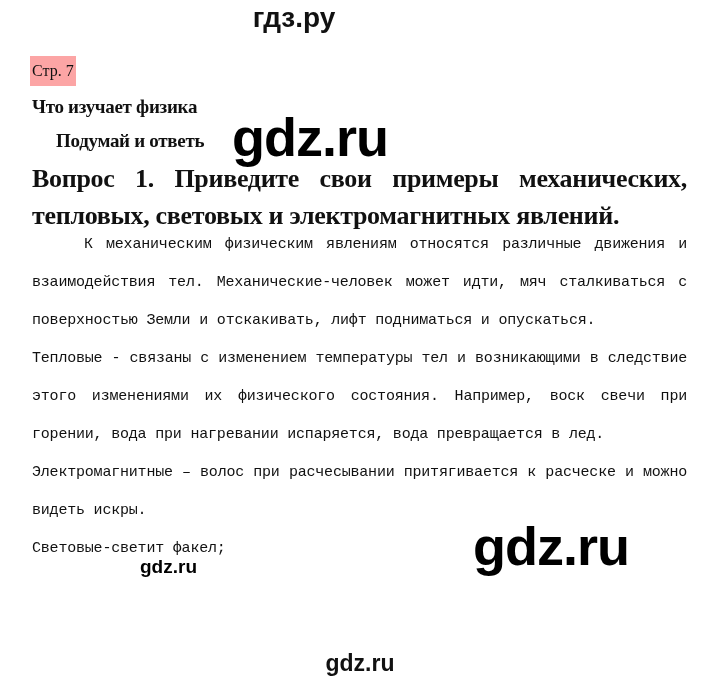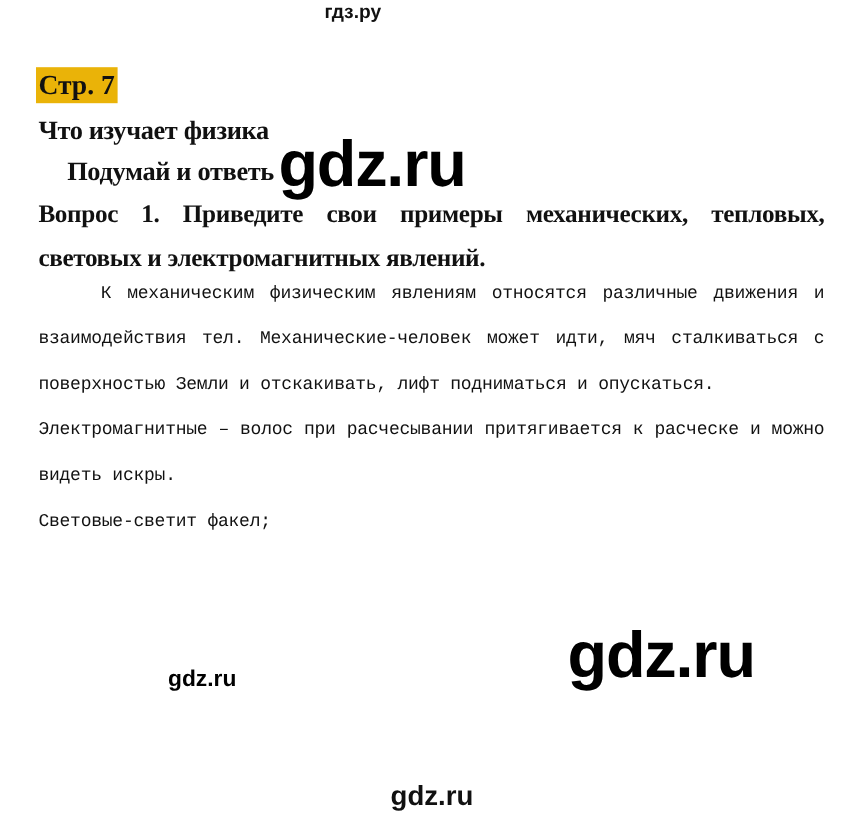--- a/index.html
+++ b/index.html
@@ -1,31 +1,31 @@
 <!DOCTYPE html>
 <html><head>
 <meta charset="utf-8">
 <style>
   html, body { margin: 0; padding: 0; background: #ffffff; }
   body { width: 720px; height: 689px; position: relative; overflow: hidden; color: #111; }
   .site-header {
     position: absolute; left: 0; top: 2px; width: 588px; text-align: center;
-    font-family: "Liberation Sans", sans-serif; font-weight: bold; font-size: 16px; color: #111;
+    font-family: "Liberation Sans", sans-serif; font-weight: bold; font-size: 28px; color: #111;
   }
   .page-label {
-    position: absolute; left: 30px; top: 56px; background: #eab308;
-    font-family: "Liberation Serif", serif; font-weight: bold; font-size: 23px; padding: 0 2px; line-height: 30px;
+    position: absolute; left: 30px; top: 56px; background: #fca5a5;
+    font-family: "Liberation Serif", serif; font-weight: normal; font-size: 16px; padding: 0 2px; line-height: 30px;
   }
   .heading {
-    position: absolute; left: 32px; font-family: "Liberation Serif", serif; font-weight: bold; font-size: 22px;
+    position: absolute; left: 32px; font-family: "Liberation Serif", serif; font-weight: bold; font-size: 19px;
     letter-spacing: -0.3px;
   }
   .question {
     position: absolute; left: 32px; top: 160px; width: 655px;
-    font-family: "Liberation Serif", serif; font-weight: bold; font-size: 21px; line-height: 37px;
+    font-family: "Liberation Serif", serif; font-weight: bold; font-size: 26px; line-height: 37px;
     text-align: justify; text-align-last: left; letter-spacing: -0.3px;
   }
   .answer {
     position: absolute; left: 32px; top: 226px; width: 655px;
     font-family: Liberation Mono, monospace; font-size: 15px; line-height: 38px;
   }
   .answer p { margin: 0; text-align: justify; letter-spacing: -0.2px; }
   .answer p.indent { text-indent: 52px; }
   .wm {
     position: absolute; font-family: "Liberation Sans", sans-serif; font-weight: bold; color: #000;
@@ -44,20 +44,21 @@
 
 <div class="page-label">Стр. 7</div>
 
 <div class="heading" style="top:96px;">Что изучает физика</div>
 <div class="heading" style="top:130px;margin-left:24px;">Подумай и ответь</div>
 
 <div class="question">Вопрос 1. Приведите свои примеры механических, тепловых, световых и электромагнитных явлений.</div>
 
 <div class="answer">
   <p class="indent">К механическим физическим явлениям относятся различные движения и взаимодействия тел. Механические-человек может идти, мяч сталкиваться с поверхностью Земли и отскакивать, лифт подниматься и опускаться.</p>
+  <p>Тепловые - связаны с изменением температуры тел и возникающими в следствие этого изменениями их физического состояния. Например, воск свечи при горении, вода при нагревании испаряется, вода превращается в лед.</p>
   <p>Электромагнитные – волос при расчесывании притягивается к расческе и можно видеть искры.</p>
   <p style="text-align:left;">Световые-светит факел;</p>
 </div>
 
 <div class="wm wm-big1">gdz.ru</div>
 <div class="wm wm-big2">gdz.ru</div>
 <div class="wm wm-small">gdz.ru</div>
 <div class="wm-footer">gdz.ru</div>
 
 </body></html>

